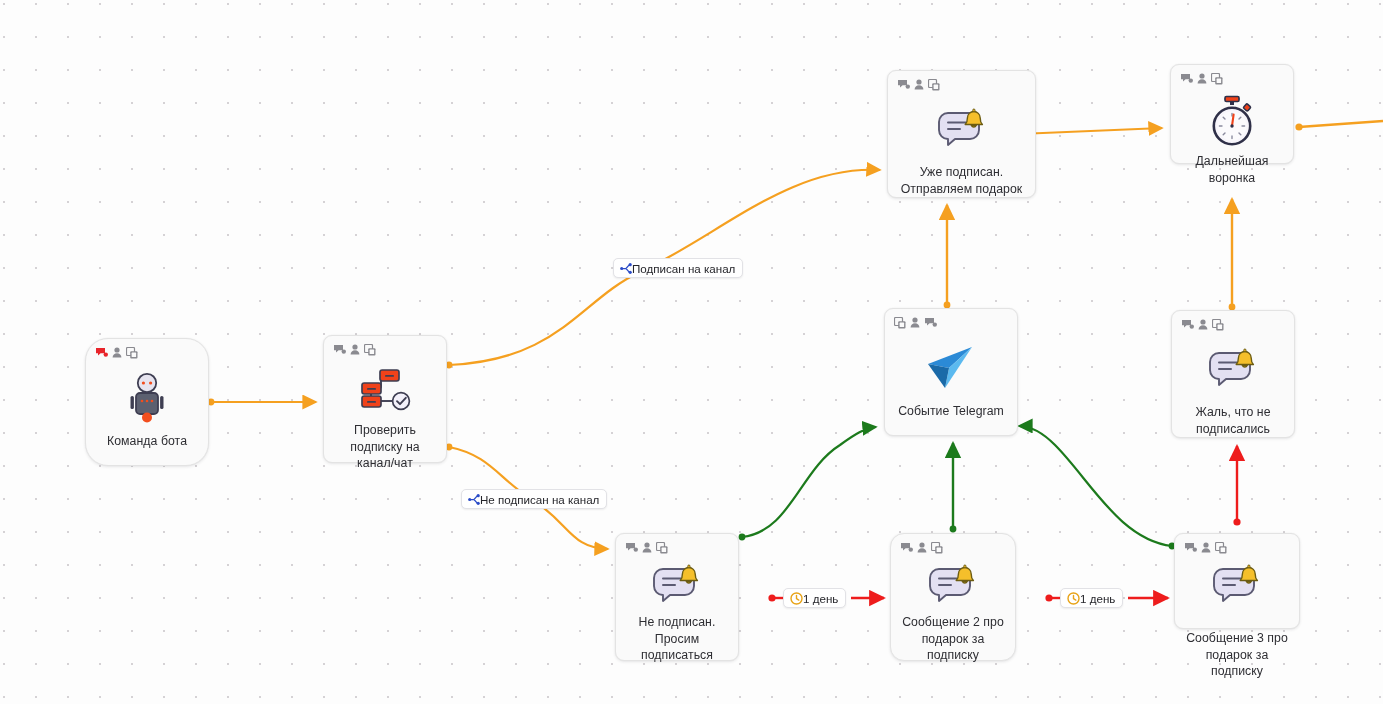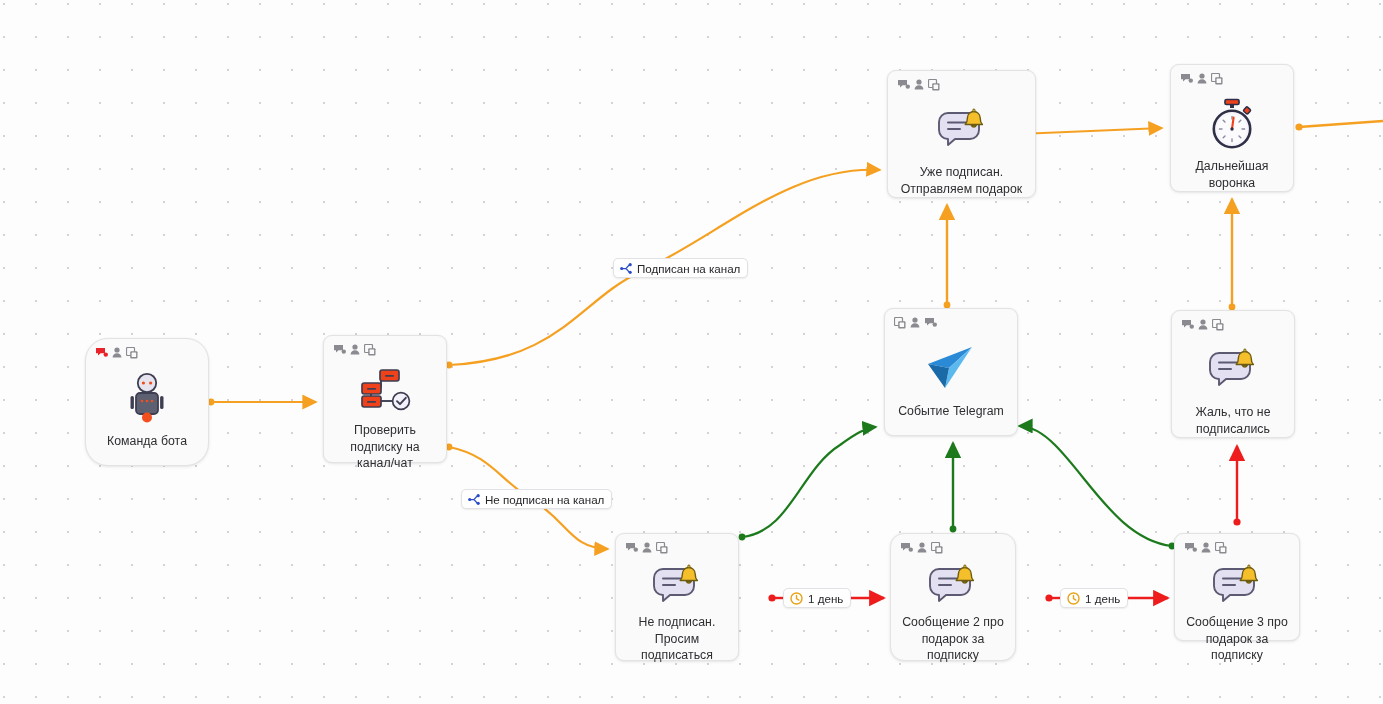--- a/index.html
+++ b/index.html
@@ -50,21 +50,21 @@
   }
   .node.wide .node-label{padding:0 6px;}
 
   .edge-label{
     position:absolute;
     background:#ffffff;
     border:1px solid #e2e2e6;
     border-radius:5px;
     box-shadow:0 1px 2px rgba(0,0,0,0.07);
     height:20px;
-    display:flex;align-items:center;gap:5px;
+    display:flex;align-items:center;
     padding:0 7px 0 6px;
     font-size:11.6px;
     color:#26262b;
     white-space:nowrap;
     box-sizing:border-box;
   }
   .edge-label svg{display:block;flex:0 0 auto;}
 </style>
 </head>
 <body>
@@ -259,21 +259,21 @@
       <rect x="12" y="13.5" width="20" height="2.1" rx="1" fill="#5b5a72"></rect>
       <rect x="12" y="20" width="14" height="2.1" rx="1" fill="#5b5a72"></rect>
       <path d="M38.8 3.5 a6.4 6.4 0 0 1 6.4 6.4 c0 4 1.2 5.6 2.2 6.6 h-17.2 c1 -1 2.2 -2.6 2.2 -6.6 a6.4 6.4 0 0 1 6.4 -6.4 z" fill="#f5bf2b" stroke="#6c5c12" stroke-width="1.4" stroke-linejoin="round"></path>
       <path d="M36.4 17.6 a2.6 2.6 0 0 0 4.8 0 z" fill="#f5bf2b" stroke="#6c5c12" stroke-width="1.3"></path>
       <rect x="37.8" y="1" width="2.2" height="2.8" rx="1.1" fill="#f5bf2b" stroke="#6c5c12" stroke-width="1"></rect>
     </svg>
   </div>
   <div class="node-label">Уже подписан. Отправляем подарок</div>
 </div>
 
-<div class="node wide" id="n-funnel" style="left:1170px;top:64px;width:124px;height:128px;">
+<div class="node wide" id="n-funnel" style="left:1170px;top:64px;width:124px;height:100px;">
   <div class="node-head">
     <span>
       <svg width="13" height="11" viewBox="0 0 13 11">
           <path d="M1 1h9v5.2H5.6L3 8.4V6.2H1z" fill="#8a8a90"></path>
           <circle cx="10.8" cy="7.6" r="2.2" fill="#8a8a90"></circle>
         </svg>
     </span>
     <span>
       <svg width="10" height="11" viewBox="0 0 10 11">
           <circle cx="5" cy="3" r="2.6" fill="#8a8a90"></circle>
@@ -442,21 +442,21 @@
       <rect x="12" y="13.5" width="20" height="2.1" rx="1" fill="#5b5a72"></rect>
       <rect x="12" y="20" width="14" height="2.1" rx="1" fill="#5b5a72"></rect>
       <path d="M38.8 3.5 a6.4 6.4 0 0 1 6.4 6.4 c0 4 1.2 5.6 2.2 6.6 h-17.2 c1 -1 2.2 -2.6 2.2 -6.6 a6.4 6.4 0 0 1 6.4 -6.4 z" fill="#f5bf2b" stroke="#6c5c12" stroke-width="1.4" stroke-linejoin="round"></path>
       <path d="M36.4 17.6 a2.6 2.6 0 0 0 4.8 0 z" fill="#f5bf2b" stroke="#6c5c12" stroke-width="1.3"></path>
       <rect x="37.8" y="1" width="2.2" height="2.8" rx="1.1" fill="#f5bf2b" stroke="#6c5c12" stroke-width="1"></rect>
     </svg>
   </div>
   <div class="node-label">Сообщение 2 про подарок за подписку</div>
 </div>
 
-<div class="node wide" id="n-msg3" style="left:1174px;top:533px;width:126px;height:108px;">
+<div class="node wide" id="n-msg3" style="left:1174px;top:533px;width:126px;height:96px;gap:16px;">
   <div class="node-head">
     <span>
       <svg width="13" height="11" viewBox="0 0 13 11">
           <path d="M1 1h9v5.2H5.6L3 8.4V6.2H1z" fill="#8a8a90"></path>
           <circle cx="10.8" cy="7.6" r="2.2" fill="#8a8a90"></circle>
         </svg>
     </span>
     <span>
       <svg width="10" height="11" viewBox="0 0 10 11">
           <circle cx="5" cy="3" r="2.6" fill="#8a8a90"></circle>

